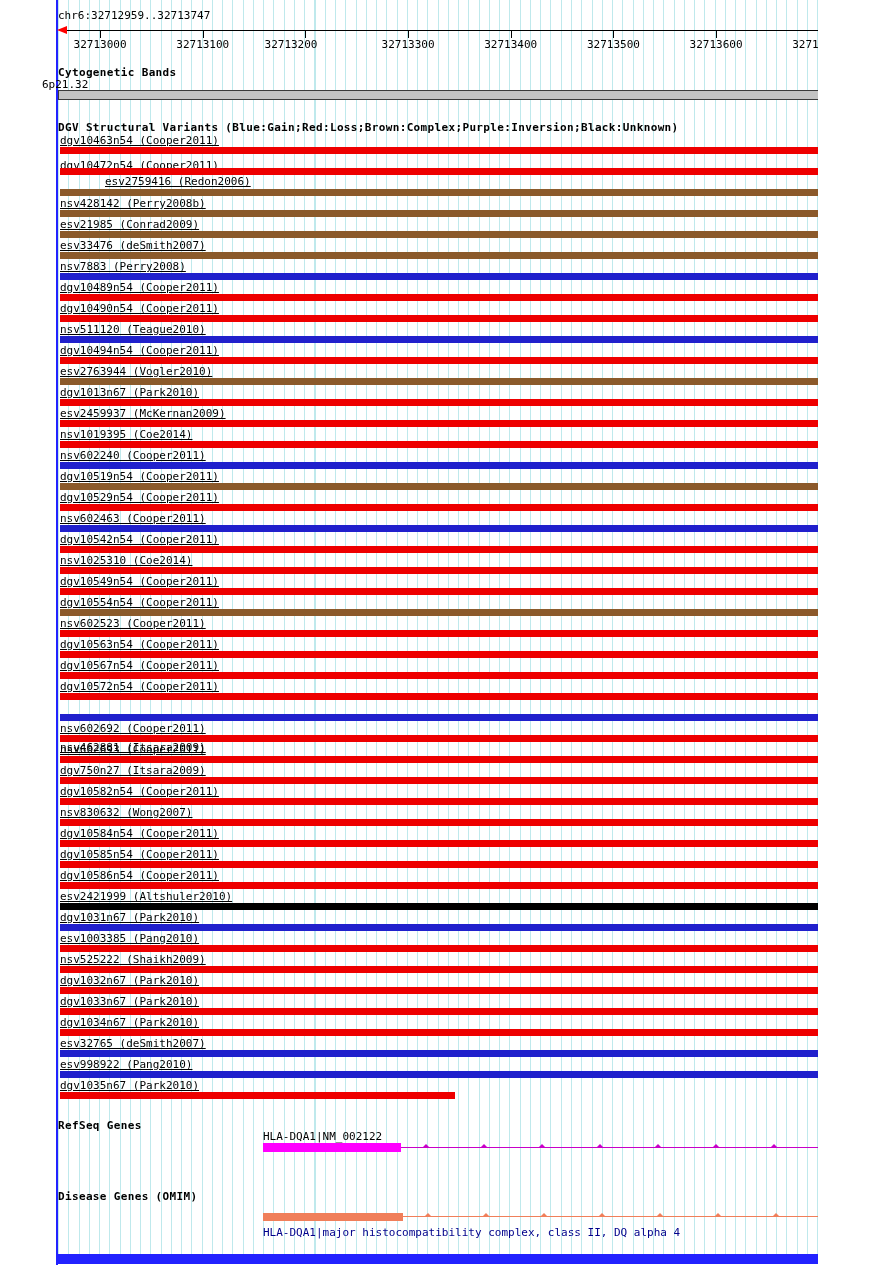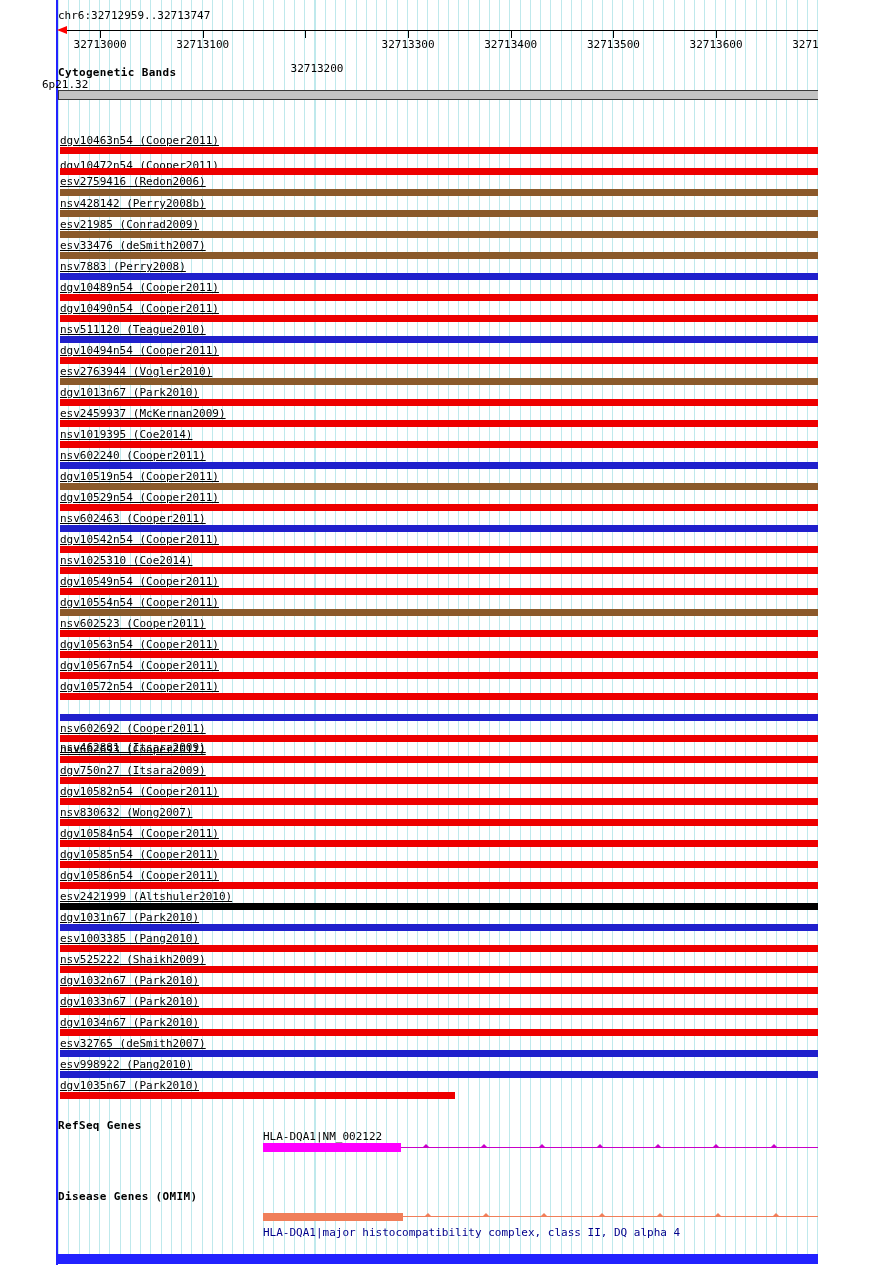--- a/index.html
+++ b/index.html
@@ -57,43 +57,44 @@
 
   <div id="ruler">
     <div class="ruler-line"></div>
     <div class="arrow left"></div>
     <div class="arrow right"></div>
   <div class="tick" style="left: 100.091px;"></div>
       <div class="tick-label" style="left: 100.091px;">32713000</div>
       <div class="tick" style="left: 202.753px;"></div>
       <div class="tick-label" style="left: 202.753px;">32713100</div>
       <div class="tick" style="left: 305.414px;"></div>
-      <div class="tick-label" style="left: 317px; margin-top: 24px;">32713200</div>
+      <div class="tick-label" style="left: 291px;">32713200</div>
       <div class="tick" style="left: 408.076px;"></div>
       <div class="tick-label" style="left: 408.076px;">32713300</div>
       <div class="tick" style="left: 510.738px;"></div>
       <div class="tick-label" style="left: 510.738px;">32713400</div>
       <div class="tick" style="left: 613.399px;"></div>
       <div class="tick-label" style="left: 613.399px;">32713500</div>
       <div class="tick" style="left: 716.061px;"></div>
       <div class="tick-label" style="left: 716.061px;">32713600</div>
       <div class="tick" style="left: 818.722px;"></div>
       <div class="tick-label" style="left: 818.722px;">32713700</div>
     </div>
 
   <div id="cyto-header" class="hdr">Cytogenetic Bands</div>
   <div id="cyto-band-label" class="txt">6p21.32</div>
   <div id="cyto-band"></div>
 
+  <div id="dgv-header" class="hdr">DGV Structural Variants (Blue:Gain;Red:Loss;Brown:Complex;Purple:Inversion;Black:Unknown)</div>
   <div id="variants">
       <div class="v-label" style="top: 135px;">dgv10463n54 (Cooper2011)</div>
       <div class="v-bar" style="top: 147px; left: 60px; width: 798px; background: rgb(238, 0, 0);"></div>
       <div class="v-label" style="top: 160px;">dgv10472n54 (Cooper2011)</div>
       <div class="v-bar" style="top: 168px; left: 60px; width: 798px; background: rgb(238, 0, 0);"></div>
-      <div class="v-label" style="top: 176px;">esv2759416 (Redon2006)</div>
+      <div class="v-label" style="top: 176px; padding-left: 45px;">esv2759416 (Redon2006)</div>
       <div class="v-bar" style="top: 189px; left: 60px; width: 798px; background: rgb(139, 90, 43);"></div>
       <div class="v-label" style="top: 198px;">nsv428142 (Perry2008b)</div>
       <div class="v-bar" style="top: 210px; left: 60px; width: 798px; background: rgb(139, 90, 43);"></div>
       <div class="v-label" style="top: 219px;">esv21985 (Conrad2009)</div>
       <div class="v-bar" style="top: 231px; left: 60px; width: 798px; background: rgb(139, 90, 43);"></div>
       <div class="v-label" style="top: 240px;">esv33476 (deSmith2007)</div>
       <div class="v-bar" style="top: 252px; left: 60px; width: 798px; background: rgb(139, 90, 43);"></div>
       <div class="v-label" style="top: 261px;">nsv7883 (Perry2008)</div>
       <div class="v-bar" style="top: 273px; left: 60px; width: 798px; background: rgb(32, 32, 204);"></div>
       <div class="v-label" style="top: 282px;">dgv10489n54 (Cooper2011)</div>

